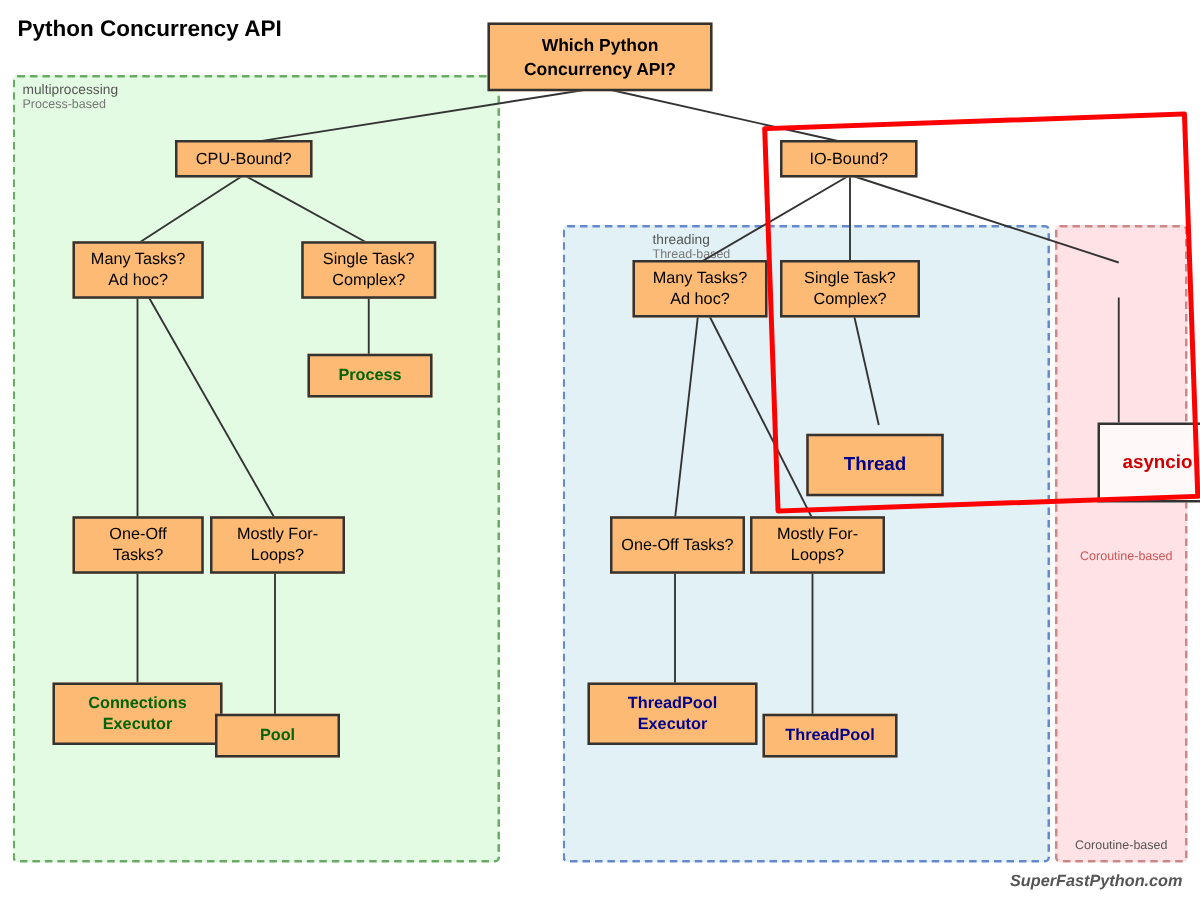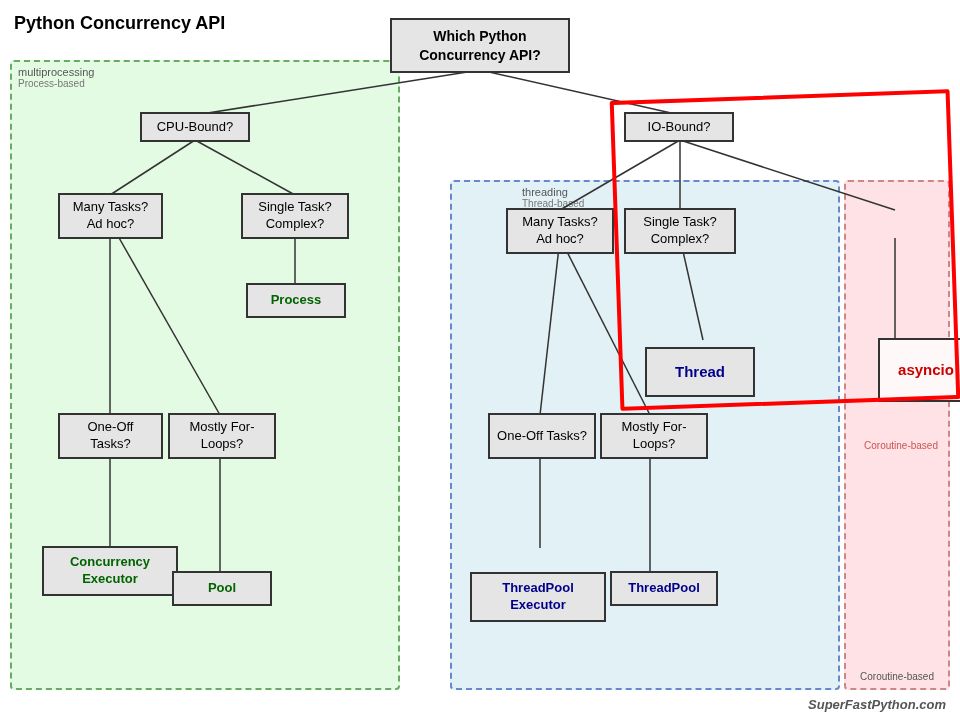--- a/index.html
+++ b/index.html
@@ -22,21 +22,21 @@
       font-size: 18px;
       font-weight: bold;
       line-height: 1.3;
       position: absolute;
       top: 12px;
       left: 14px;
     }
     .node {
       position: absolute;
       border: 2px solid #333;
-      background: #e5e5e5;
+      background: #fdba74;
       text-align: center;
       display: flex;
       align-items: center;
       justify-content: center;
       font-size: 13px;
       line-height: 1.3;
       padding: 4px 6px;
     }
     .node-bold {
       font-weight: bold;
@@ -202,21 +202,21 @@
 Complex?</div>
 
   <div class="node node-green" style="left:246px; top:283px; width:100px; height:35px;">Process</div>
 
   <div class="node" style="left:58px; top:413px; width:105px; height:46px;">One-Off
 Tasks?</div>
 
   <div class="node" style="left:168px; top:413px; width:108px; height:46px;">Mostly
 For-Loops?</div>
 
-  <div class="node node-green" style="left:42px; top:546px; width:136px; height:50px;">Concurrency
+  <div class="node node-green" style="left:42px; top:546px; width:136px; height:50px;">Connections
 Executor</div>
 
   <div class="node node-green" style="left:172px; top:571px; width:100px; height:35px;">Pool</div>
 
   <div class="node" style="left:506px; top:208px; width:108px; height:46px;">Many Tasks?
 Ad hoc?</div>
 
   <div class="node" style="left:624px; top:208px; width:112px; height:46px;">Single Task?
 Complex?</div>
 
@@ -224,21 +224,21 @@
   <div class="node node-blue" style="left:645px; top:347px; width:110px; height:50px; font-size:15px;">Thread</div>
 
   <div class="node node-red" style="left:851px; top:338px; width:96px; height:64px; font-size:15px; background:#fff8f8;margin-left:27px;">asyncio</div>
 
   <div class="node" style="left:488px; top:413px; width:108px; height:46px;">One-Off
 Tasks?</div>
 
   <div class="node" style="left:600px; top:413px; width:108px; height:46px;">Mostly
 For-Loops?</div>
 
-  <div class="node node-blue" style="left:470px; top:572px; width:136px; height:50px;">ThreadPool
+  <div class="node node-blue" style="left:470px; top:546px; width:136px; height:50px;">ThreadPool
 Executor</div>
 
   <div class="node node-blue" style="left:610px; top:571px; width:108px; height:35px;">ThreadPool</div>
 
   <div style="position:absolute; left:851px; top:440px; width:100px; text-align:center; font-size:10px; color:#cc5555;">Coroutine-based</div>
 
   <div class="red-highlight" style="left:615px; top:95px; width:340px; height:310px; transform: rotate(-2deg);"></div>
 
   <div class="watermark">
     <span>SuperFast</span><span>Python.com</span>

